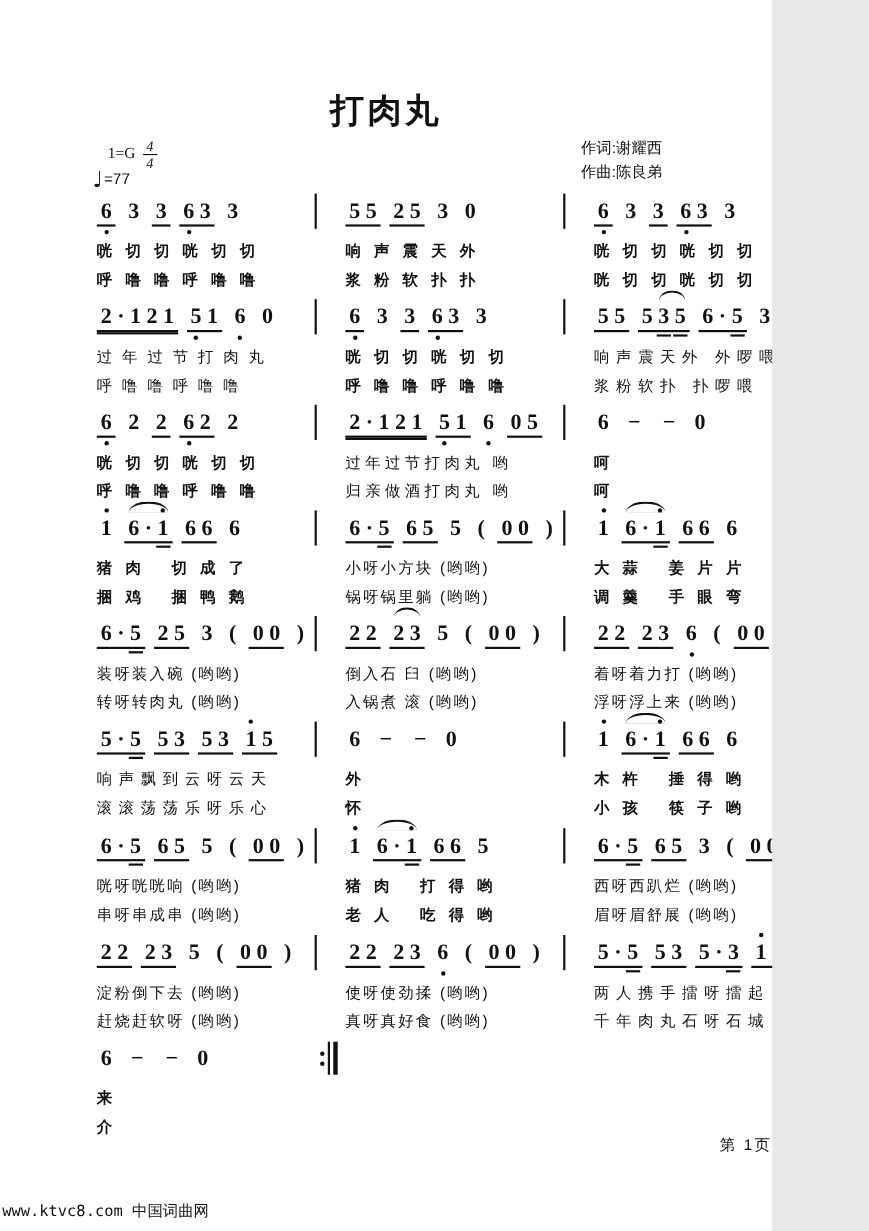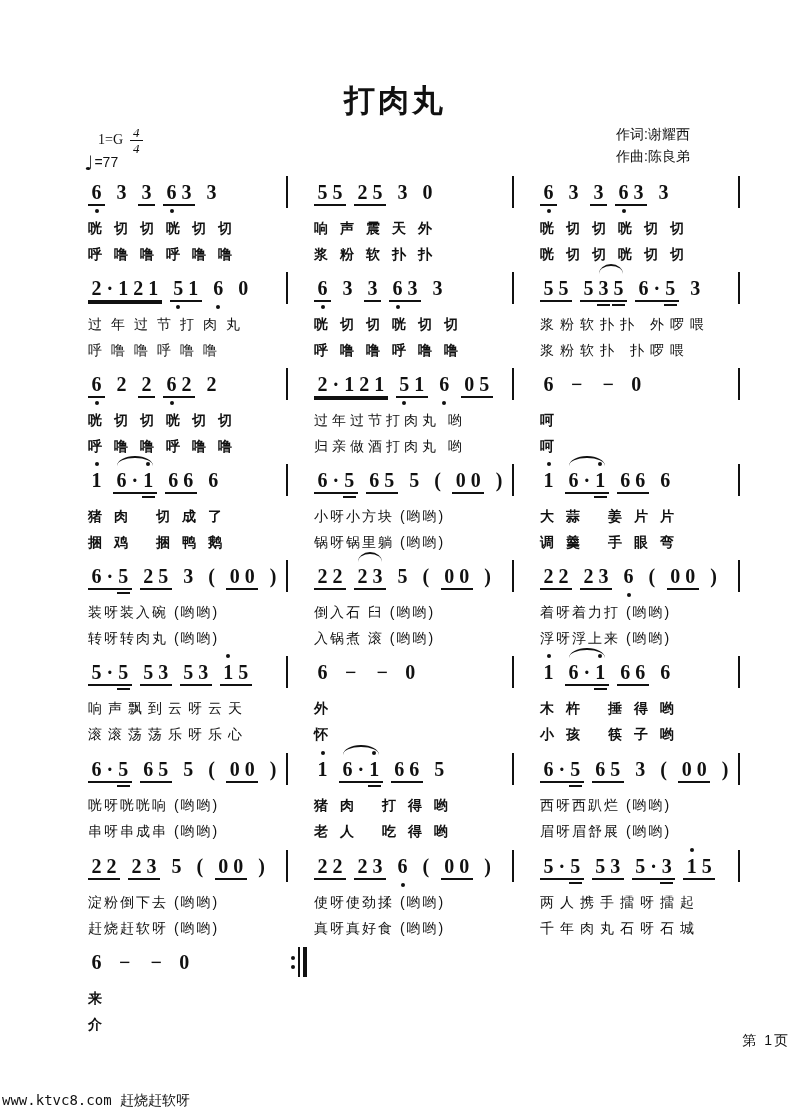--- a/index.html
+++ b/index.html
@@ -1,16 +1,16 @@
 <!DOCTYPE html>
 <html><head>
 <meta charset="utf-8">
 <style>
   html,body{margin:0;padding:0;background:#e8e8e8;}
-  .page{position:relative;width:790px;height:1119px;background:#ffffff;color:#111;
+  .page{position:relative;width:702px;height:1119px;background:#ffffff;color:#111;
         font-family:"Liberation Sans",sans-serif;overflow:hidden;}
   
   .title{position:absolute;top:80px;left:0;right:0;text-align:center;
          font-family:"Liberation Serif",serif;font-weight:bold;font-size:31px;letter-spacing:3px;}
   .keytime{position:absolute;top:126px;left:98px;font-size:14px;font-family:"Liberation Serif",serif;}
   .frac{display:inline-block;text-align:center;vertical-align:middle;margin-left:7px;font-size:13px;line-height:13px;}
   .frac .num{display:block;border-bottom:1.5px solid #111;padding:0 3px 1px 3px;}
   .frac .den{display:block;padding-top:1px;}
   .tempo{position:absolute;top:151px;left:84px;font-size:14px;}
   .qnote{font-family:"DejaVu Sans",sans-serif;font-size:20px;vertical-align:-3px;margin-right:1px;}
@@ -132,21 +132,21 @@
           <div class="lyr lyr2 ls12">呼噜噜呼噜噜</div>
         </div>
         <div class="barline"></div>
         <div class="measure mid">
           <div class="notes">
             <span class="grp u1"><span class="tok">5</span><span class="tok">5</span></span>
             <span class="grp u1"><span class="tok">5</span><span class="slur"><span class="tok u2">3</span><span class="tok u2">5</span></span></span>
             <span class="grp u1"><span class="tok">6</span><span class="tok">·</span><span class="tok u2">5</span></span>
             <span class="grp"><span class="tok">3</span></span>
           </div>
-          <div class="lyr lyr1 ls6">浆粉软扑扑 外啰喂</div>
+          <div class="lyr lyr1 ls6">响声震天外 外啰喂</div>
           <div class="lyr lyr2 ls6">浆粉软扑 扑啰喂</div>
         </div>
         <div class="barline"></div>
       </div>
       <div class="system" style="top: 372px;">
         <div class="measure">
           <div class="notes">
             <span class="grp u1"><span class="tok lo">6<i class="odot"></i></span></span>
             <span class="grp"><span class="tok">2</span></span>
             <span class="grp u1"><span class="tok">2</span></span>
@@ -387,14 +387,14 @@
             <i class="rdot"></i>
             <i class="rdot"></i>
           </span>
           <span class="rthin"></span>
           <span class="rthick"></span>
         </div>
       </div>
     </div>
 
   <div class="pagenum">第 1页</div>
-  <div class="watermark">www.ktvc8.com 赶烧赶软呀</div>
+  <div class="watermark">www.ktvc8.com 中国词曲网</div>
 </div>
 
 </body></html>

